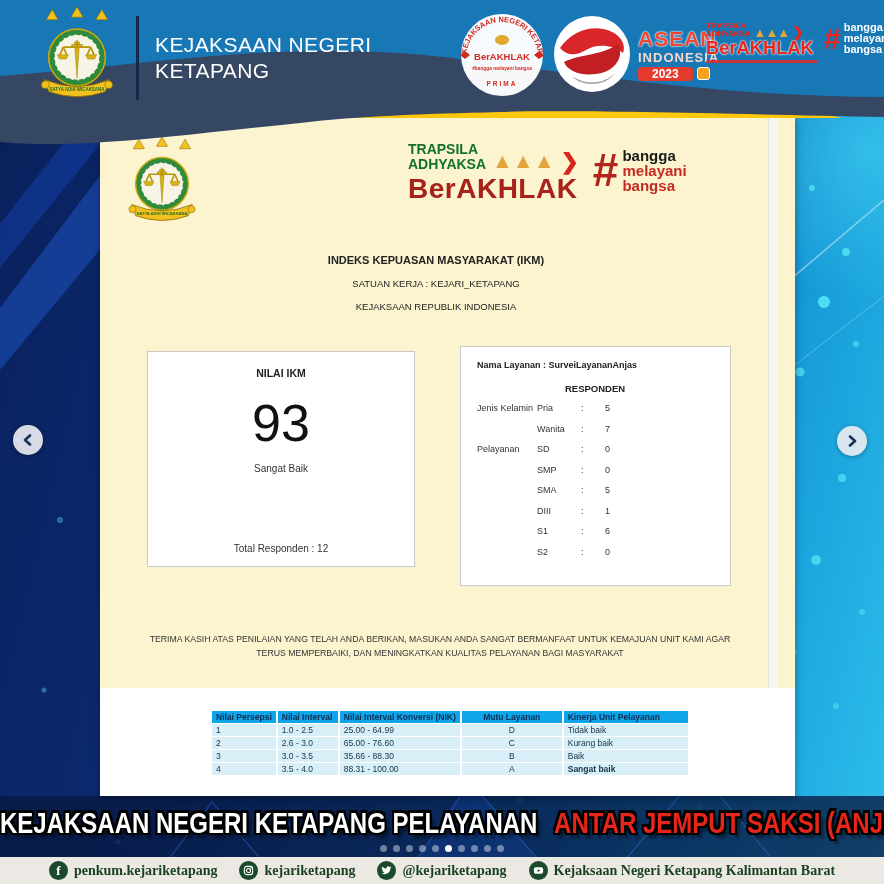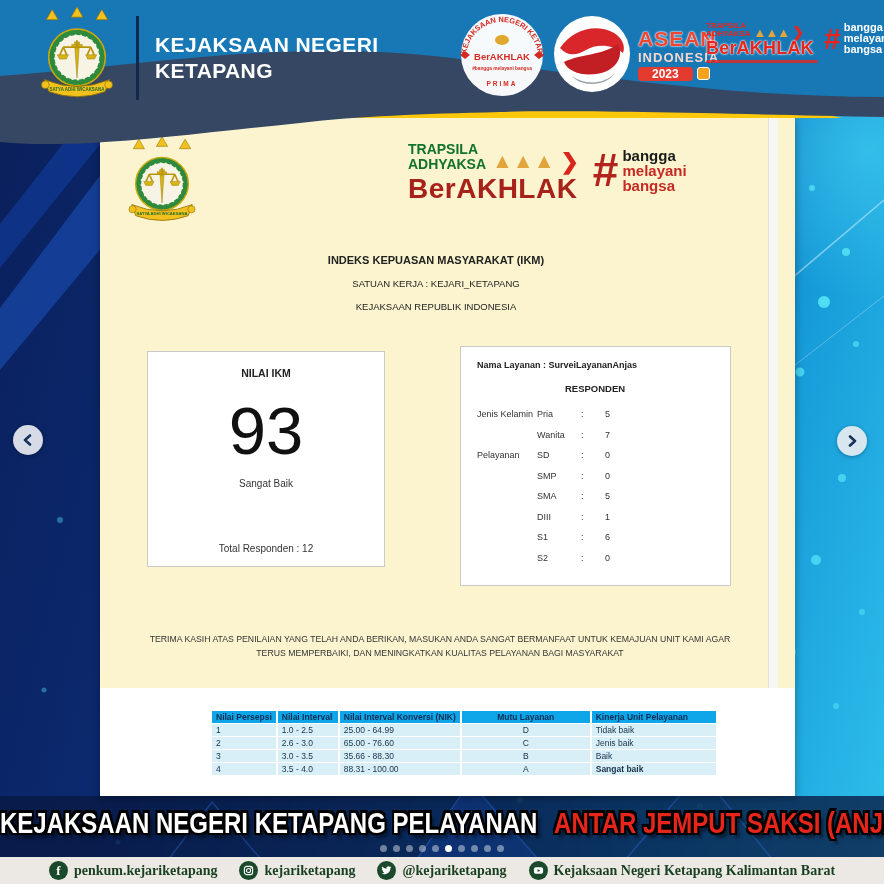--- a/index.html
+++ b/index.html
@@ -7,21 +7,21 @@
          font-family:"Liberation Sans",sans-serif;
          background:linear-gradient(104deg,#0a1f5a 0%,#0c2b72 30%,#0f5aa8 58%,#169bd8 80%,#2fc0ec 100%);}
   .stage *{box-sizing:border-box;}
   
   svg.bg-art{position:absolute;left:0;top:0;z-index:0;}
   
   .header-art{position:absolute;left:0;top:0;z-index:3;pointer-events:none;}
   .header-content{position:absolute;left:0;top:0;width:884px;height:112px;z-index:4;}
   .hdr-logo{position:absolute;left:34px;top:6px;}
   .hdr-sep{position:absolute;left:136px;top:16px;width:3px;height:84px;background:#10294d;}
-  .hdr-title{position:absolute;left:155px;top:32px;color:#fff;font-weight:bold;
+  .hdr-title{position:absolute;left:155px;top:32px;color:#fff;font-weight:normal;
              font-size:21px;line-height:26px;letter-spacing:.4px;}
   .badge{position:absolute;top:10px;}
   .badge-stamp{left:456px;}
   .badge-asean{left:552px;top:14px;display:flex;align-items:center;gap:6px;}
   .asean-text{display:flex;flex-direction:column;line-height:1;}
   .asean-l1{color:#ef4633;font-size:21px;font-weight:bold;letter-spacing:1px;
             text-shadow:0 0 2px #fff,0 0 2px #fff;}
   .asean-l2{color:#f6d7cd;font-size:13px;font-weight:bold;letter-spacing:1px;margin-top:2px;}
   .asean-l3row{display:flex;align-items:center;gap:4px;margin-top:3px;}
   .asean-pill{background:#e53a2e;color:#fff;font-weight:bold;font-size:12px;
@@ -56,38 +56,38 @@
   .brand-ber{color:#a8221c;font-weight:800;font-size:28px;letter-spacing:.5px;margin-top:2px;}
   .brand-hash{display:flex;align-items:center;gap:4px;margin-top:6px;}
   .brand-hash .hash-sign{font-size:46px;color:#b3241e;}
   .brand-hash .hash-words{font-size:15px;}
   .hw-black{color:#1a1a1a;}
   .hw-red{color:#c62a24;}
   .report{position:absolute;left:0;top:136px;width:672px;text-align:center;color:#222;}
   .report .r-title{font-size:11px;font-weight:bold;}
   .report .r-line{font-size:9.5px;margin-top:12px;}
   .panel{position:absolute;background:#fff;border:1px solid #c9c9c9;}
-  .panel-nilai{left:47px;top:233px;width:238px;height:216px;text-align:center;color:#222;}
+  .panel-nilai{left:47px;top:233px;width:268px;height:216px;text-align:center;color:#222;}
   .nilai-label{font-size:10.5px;font-weight:bold;margin-top:15px;}
-  .nilai-value{font-size:67px;font-weight:400;color:#111;margin-top:18px;line-height:1;}
+  .nilai-value{font-size:52px;font-weight:400;color:#111;margin-top:18px;line-height:1;}
   .nilai-rating{font-size:10px;margin-top:14px;color:#333;}
   .nilai-total{position:absolute;left:0;bottom:12px;width:100%;font-size:10px;color:#333;}
   .panel-resp{left:360px;top:228px;width:271px;height:240px;padding:13px 6px 0 16px;color:#333;}
   .resp-title{font-size:9px;font-weight:bold;color:#222;}
-  .resp-header{font-size:9.5px;font-weight:bold;margin:13px 0 10px 88px;color:#222;}
+  .resp-header{font-size:9.5px;font-weight:bold;margin:13px 0 4px 88px;color:#222;}
   .resp-row{display:grid;grid-template-columns:60px 44px 24px auto;height:20.5px;
             align-items:center;font-size:9px;}
   
   .thanks{position:absolute;left:40px;top:514px;width:600px;text-align:center;
           font-size:8.7px;line-height:1.65;color:#333;}
   table.ikm{position:absolute;left:110px;top:592px;border-collapse:separate;border-spacing:2px 1px;}
   table.ikm th{background:#0ea5e9;color:#0d2d52;font-size:8.5px;font-weight:bold;
                padding:1px 4px;text-align:left;white-space:nowrap;}
   table.ikm td{background:#d8eff7;color:#16324a;font-size:8.5px;padding:1px 4px;white-space:nowrap;}
-  .cw1{width:62px;} .cw2{width:60px;} .cw3{width:102px;} .cw4{width:128px;text-align:center !important;} .cw5{width:124px;}
+  .cw1{width:62px;} .cw2{width:60px;} .cw3{width:102px;} .cw4{width:100px;text-align:center !important;} .cw5{width:124px;}
   td.bold{font-weight:bold;}
   
   .nav-arrow{position:absolute;width:30px;height:30px;border-radius:50%;
              background:rgba(232,236,240,.92);z-index:6;display:flex;align-items:center;
              justify-content:center;cursor:pointer;box-shadow:0 1px 4px rgba(0,0,0,.3);}
   .nav-left{left:13px;top:425px;}
   .nav-right{left:837px;top:426px;}
   .dots{position:absolute;left:50%;transform:translateX(-50%);top:845px;display:flex;gap:6px;z-index:7;}
   .dot{width:7px;height:7px;border-radius:50%;background:rgba(255,255,255,.42);cursor:pointer;}
   .dot.active{background:#ffffff;}
@@ -291,21 +291,21 @@
         <td class="cw2">1.0 - 2.5</td>
         <td class="cw3">25.00 - 64.99</td>
         <td class="cw4">D</td>
         <td class="cw5">Tidak baik</td>
       </tr>
       <tr>
         <td class="cw1">2</td>
         <td class="cw2">2.6 - 3.0</td>
         <td class="cw3">65.00 - 76.60</td>
         <td class="cw4">C</td>
-        <td class="cw5">Jenis baik</td>
+        <td class="cw5">Kurang baik</td>
       </tr>
       <tr>
         <td class="cw1">3</td>
         <td class="cw2">3.0 - 3.5</td>
         <td class="cw3">35.66 - 88.30</td>
         <td class="cw4">B</td>
         <td class="cw5">Baik</td>
       </tr>
       <tr>
         <td class="cw1">4</td>

